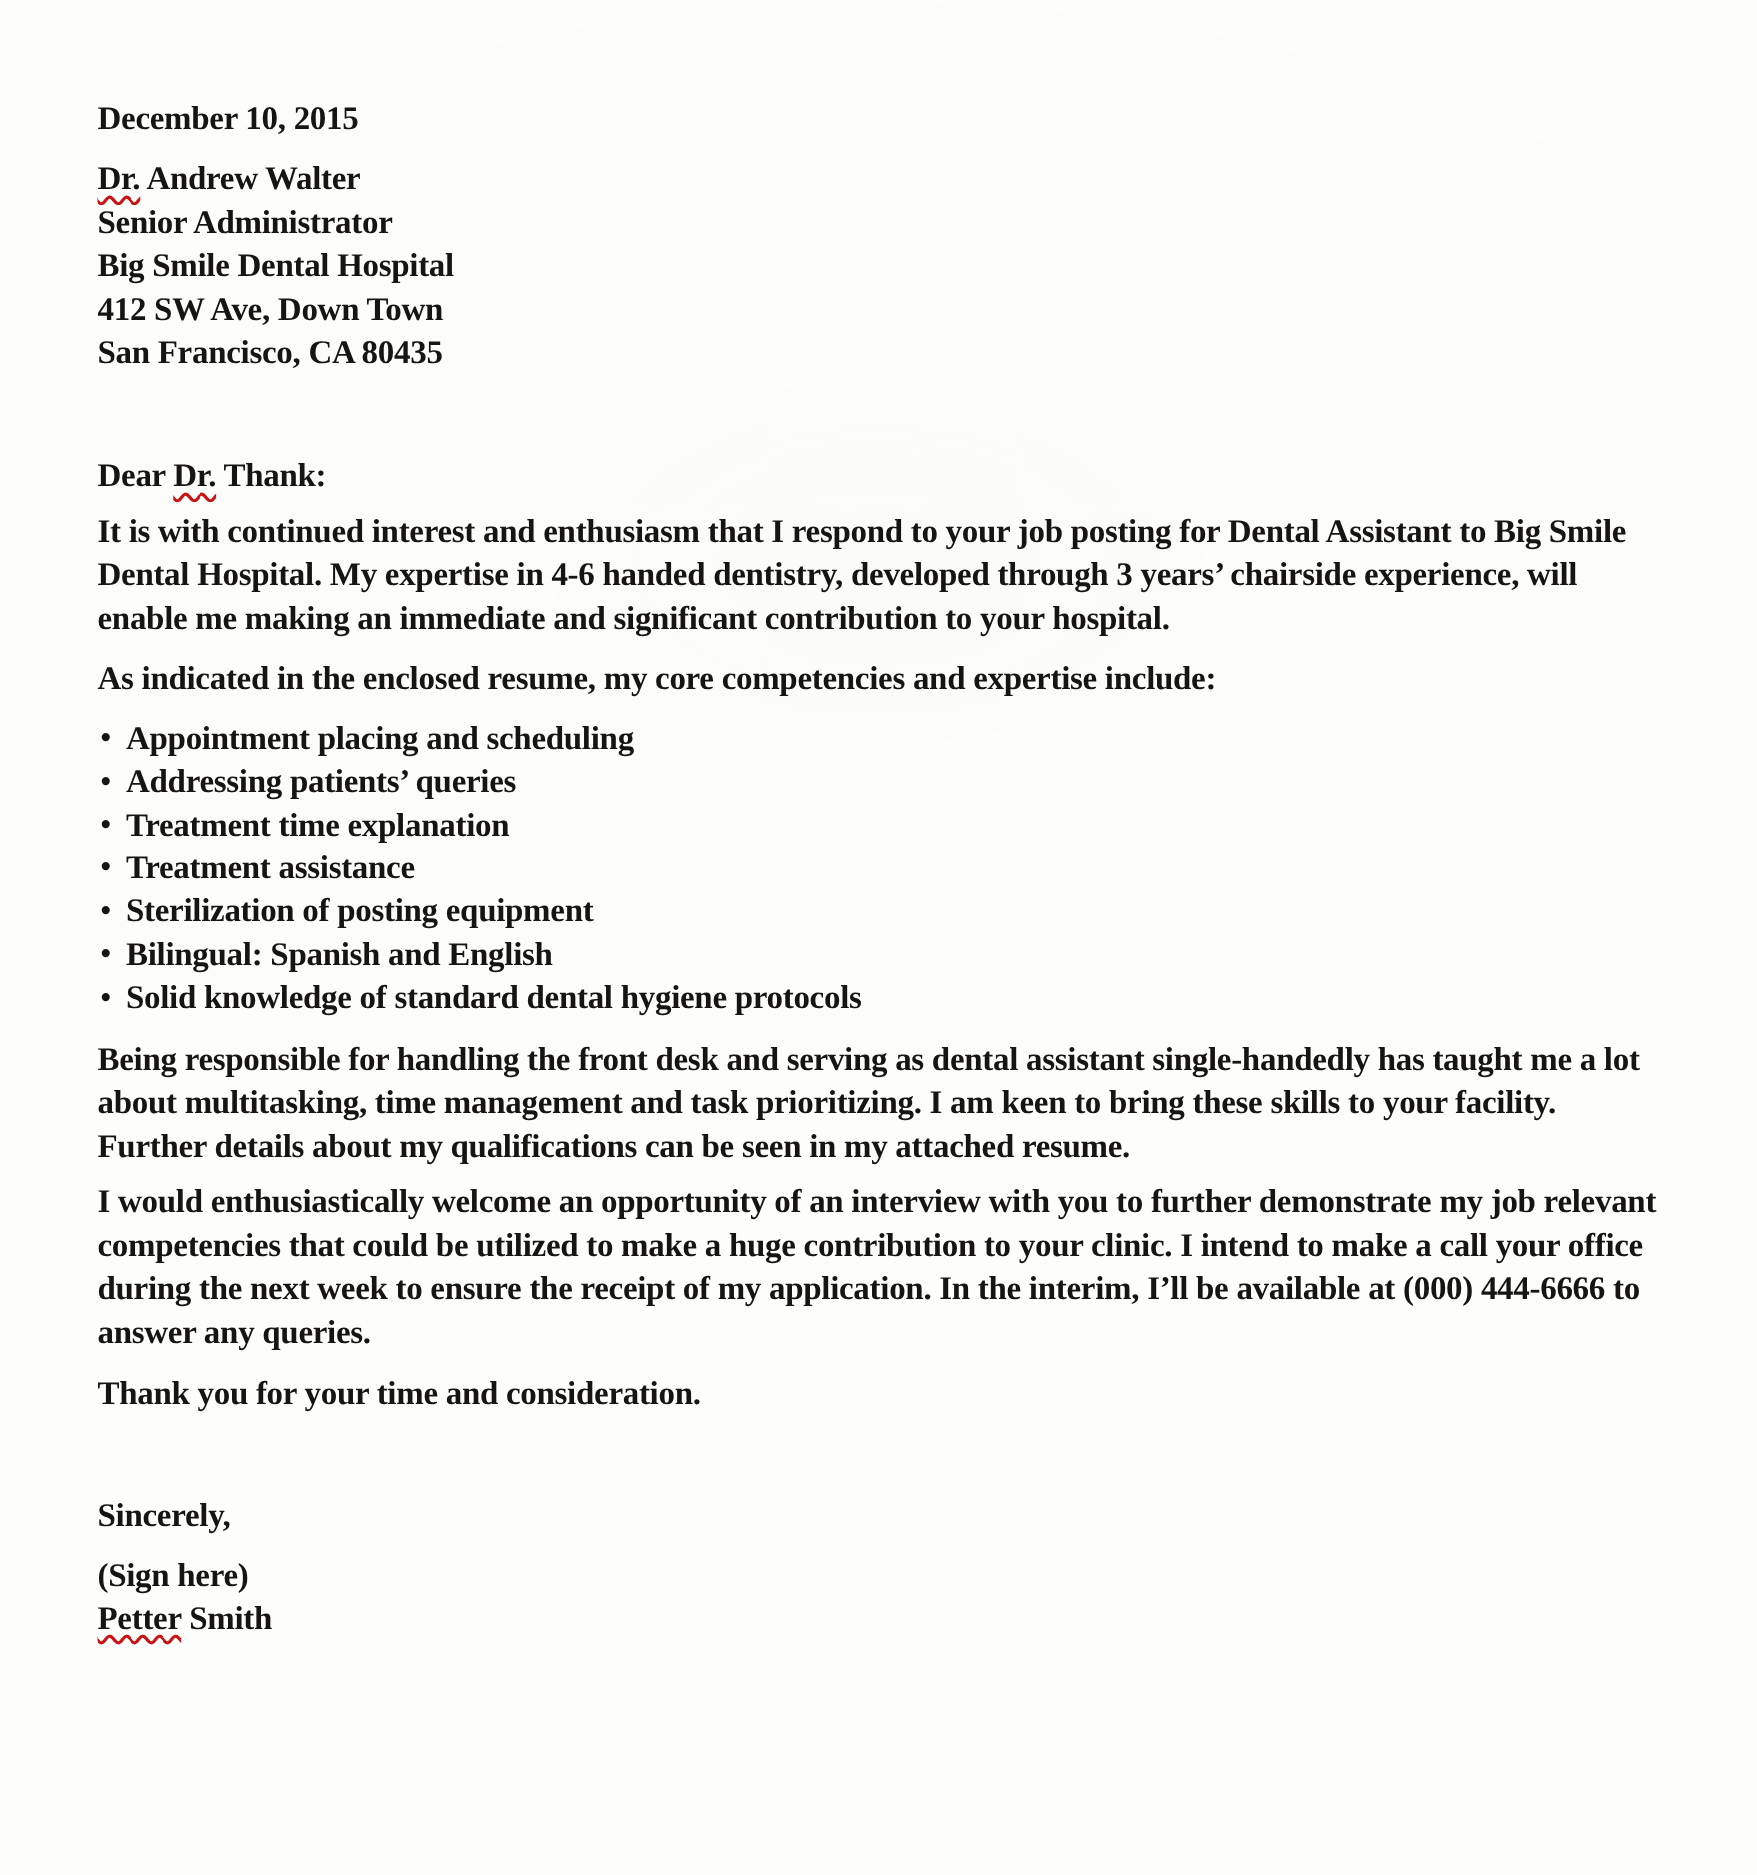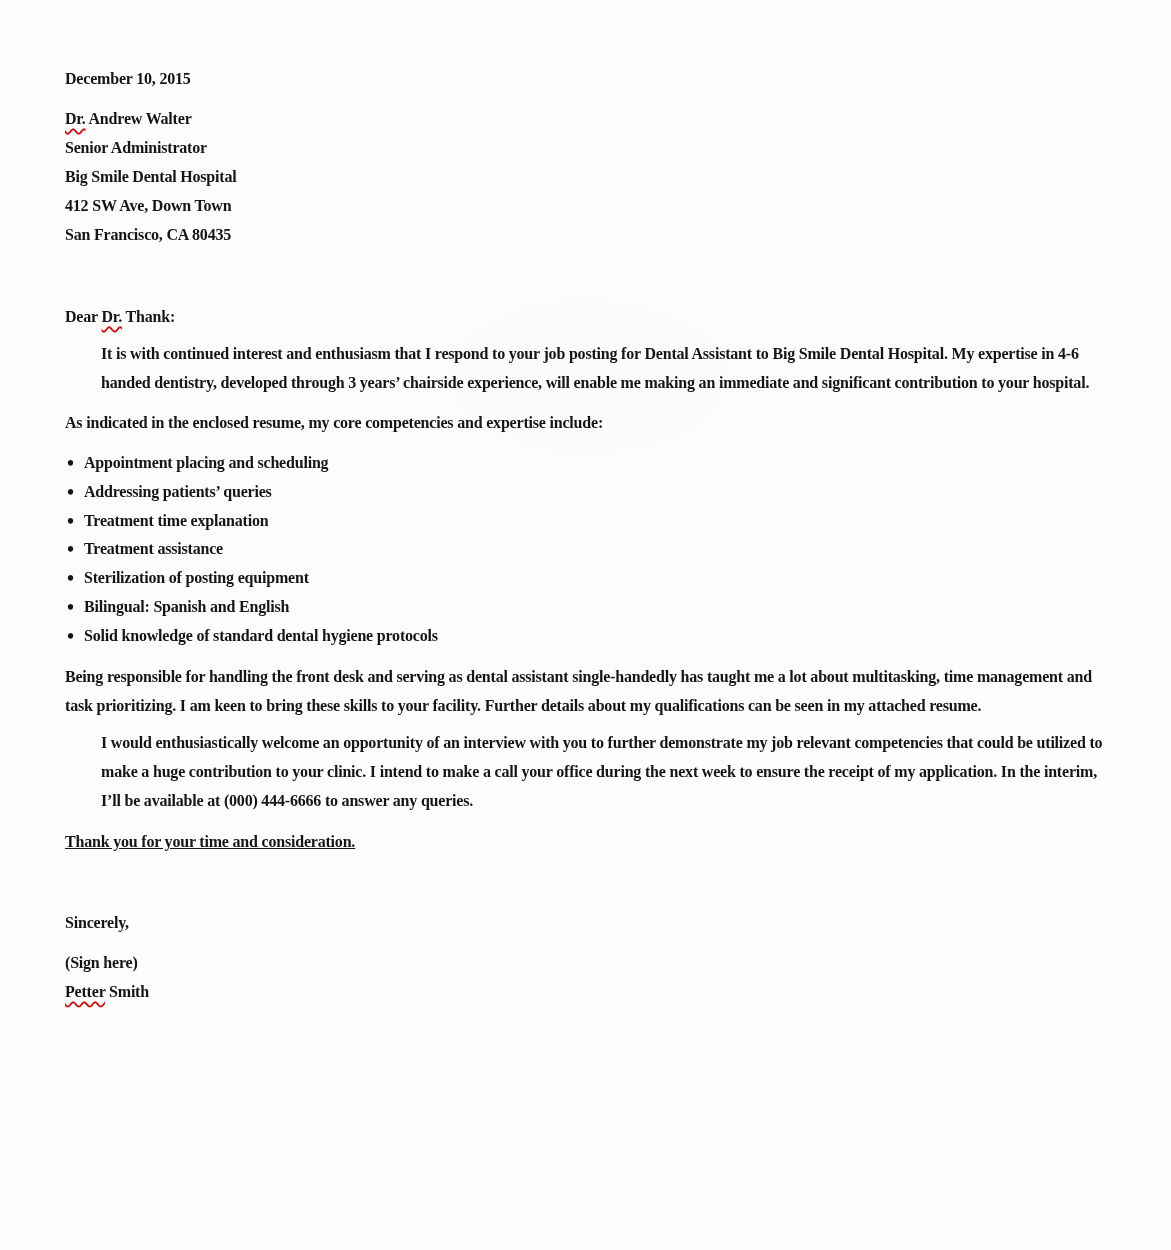--- a/index.html
+++ b/index.html
@@ -15,55 +15,55 @@
     position: relative;
     width: 1171px;
     height: 1250px;
     padding: 64px 62px 0 65px;
     background:
       radial-gradient(ellipse 900px 500px at 50% 30%, rgba(0,0,0,0.008), transparent),
       #fdfdfc;
     font-family: "Liberation Serif", "DejaVu Serif", serif;
     font-weight: 700;
     color: #161514;
-    font-size: 16px;
+    font-size: 22px;
     line-height: 29px;
     letter-spacing: -0.2px;
   }
 
   .content { max-width: 1046px; }
 
   .date-line { margin-bottom: 11px; }
 
   .recipient-block { margin-bottom: 0; }
   .recipient-block div { line-height: 29px; }
 
   .salutation { margin-top: 53px; }
 
-  .para { margin-top: 8px; margin-left: 36px; }
+  .para { margin-top: 8px; }
   .para-gap { margin-top: 11px; }
 
   .competency-list {
     list-style: none;
     margin-top: 12px;
   }
   .competency-list li {
     position: relative;
     padding-left: 19px;
     line-height: 28.8px;
   }
   .competency-list li::before {
     content: "\2022";
     position: absolute;
     left: 2px;
     top: 0;
     font-size: 20px;
   }
 
-  .thanks-line { margin-top: 12px; text-decoration: underline; }
+  .thanks-line { margin-top: 12px; }
 
   .signoff-sincerely { margin-top: 52px; }
   .signoff-sign-here { margin-top: 11px; }
   .signoff-name { margin-top: 0; }
 
   .misspell {
     text-decoration-line: underline;
     text-decoration-style: wavy;
     text-decoration-color: #c91414;
     text-decoration-thickness: 2px;

